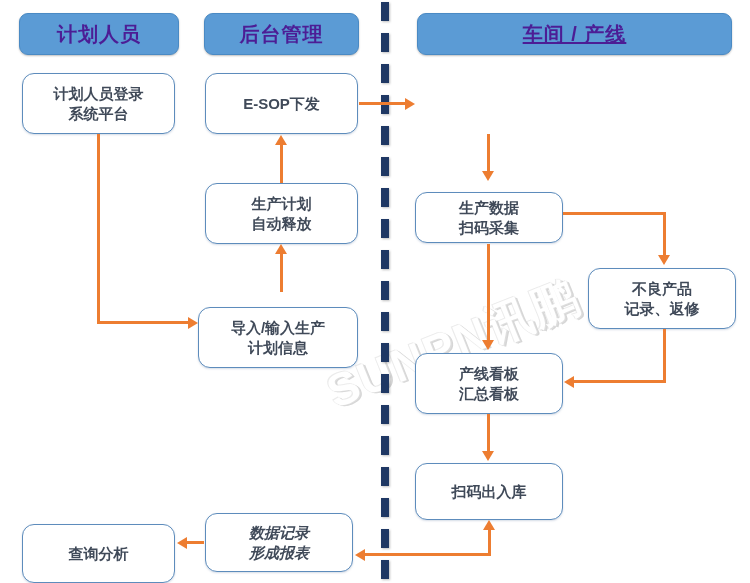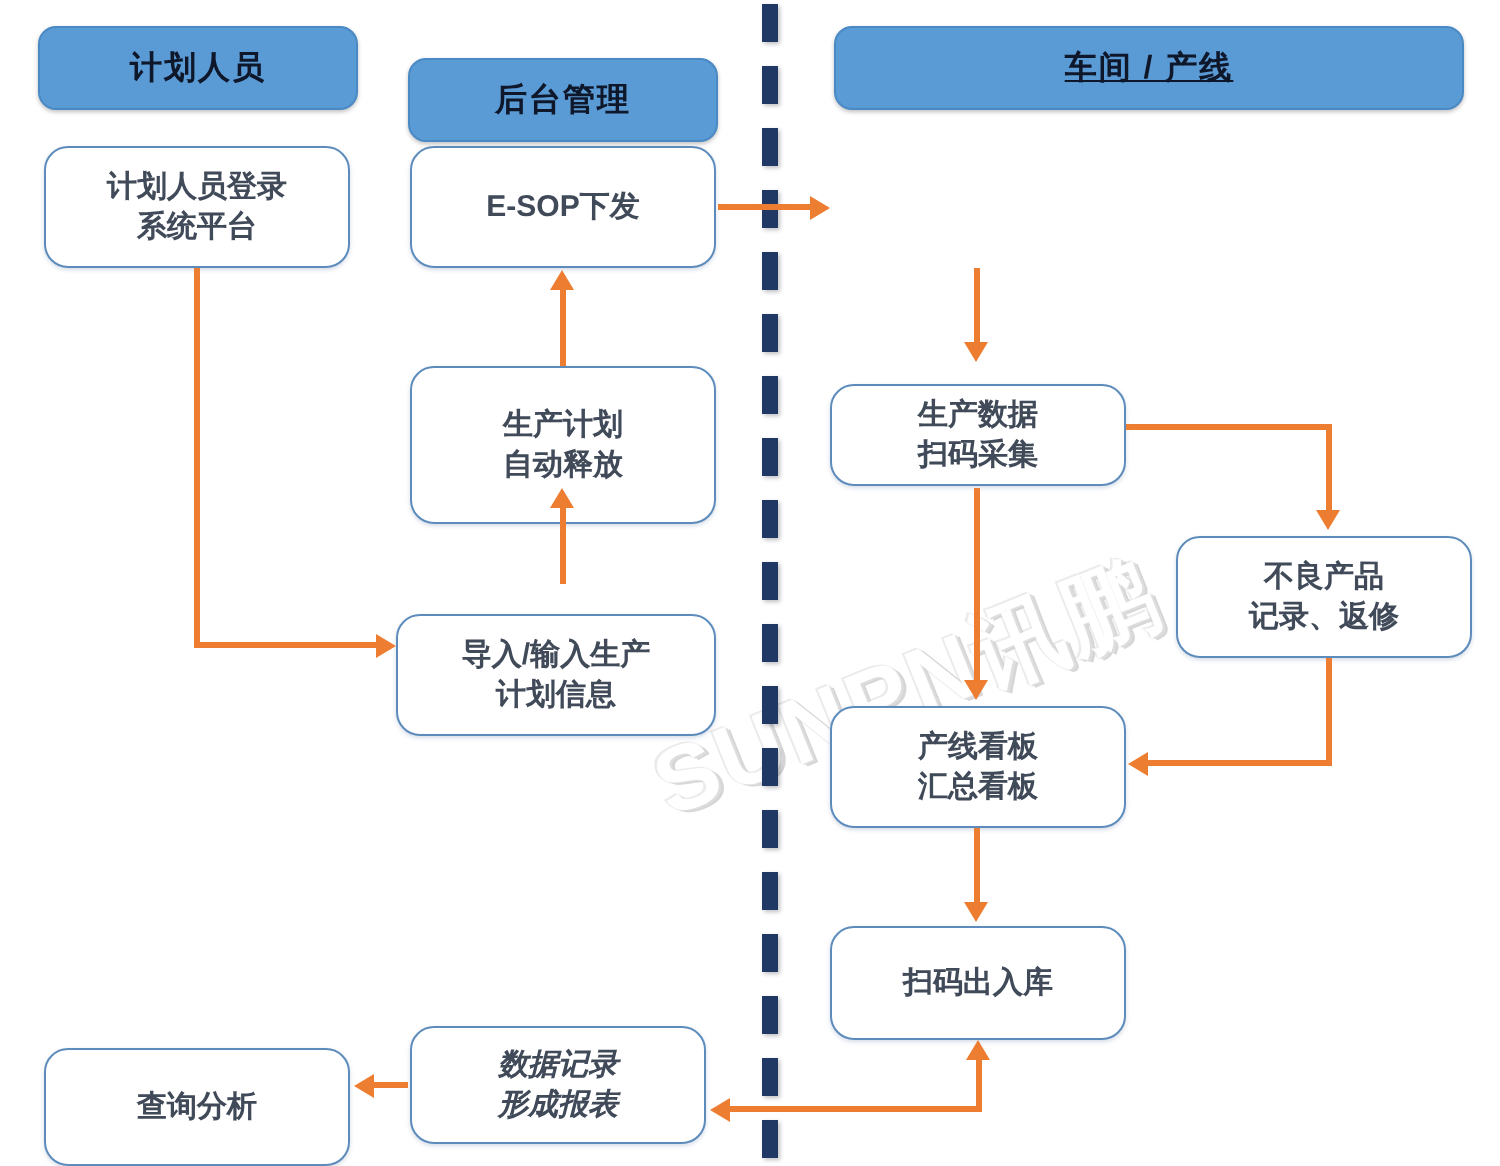--- a/index.html
+++ b/index.html
@@ -18,23 +18,23 @@
     background: #ffffff;
     overflow: hidden;
   }
   
   .lane-header {
     position: absolute;
     box-sizing: border-box;
     background: #5B9BD5;
     border: 1px solid #4A8AC4;
     border-radius: 9px;
-    color: #0f172a;
+    color: #4c1d95;
     font-weight: bold;
-    font-size: 16px;
+    font-size: 20px;
     letter-spacing: 1px;
     display: flex;
     align-items: center;
     justify-content: center;
     box-shadow: 0 1px 2px rgba(0,0,0,0.25);
   }
   
   .node {
     position: absolute;
     box-sizing: border-box;
@@ -123,37 +123,37 @@
 
 <div id="canvas">
 
   <div class="watermark" style="left:318px; top:366px;">SUNPN讯鹏</div>
 
   <div class="divider" style="left:381px; top:2px; height:578px;"></div>
 
   <div class="lane-header" style="left:19px; top:13px; width:160px; height:42px;">
     <span>计划人员</span>
   </div>
-  <div class="lane-header" style="left:204px; top:13px; width:155px; height:42px;margin-top:16px;">
+  <div class="lane-header" style="left:204px; top:13px; width:155px; height:42px;">
     <span>后台管理</span>
   </div>
   <div class="lane-header" style="left:417px; top:13px; width:315px; height:42px;text-decoration:underline;">
     <span>车间 / 产线</span>
   </div>
 
   <div class="node" style="left:22px; top:73px; width:153px; height:61px;">
     <span>计划人员登录
 系统平台</span>
   </div>
 
   <div class="node" style="left:205px; top:73px; width:153px; height:61px;">
     <span>E-SOP下发</span>
   </div>
 
-  <div class="node" style="left:205px; top:183px; width:153px; height:79px;">
+  <div class="node" style="left:205px; top:183px; width:153px; height:61px;">
     <span>生产计划
 自动释放</span>
   </div>
 
   <div class="node" style="left:198px; top:307px; width:160px; height:61px;">
     <span>导入/输入生产
 计划信息</span>
   </div>
 
 

